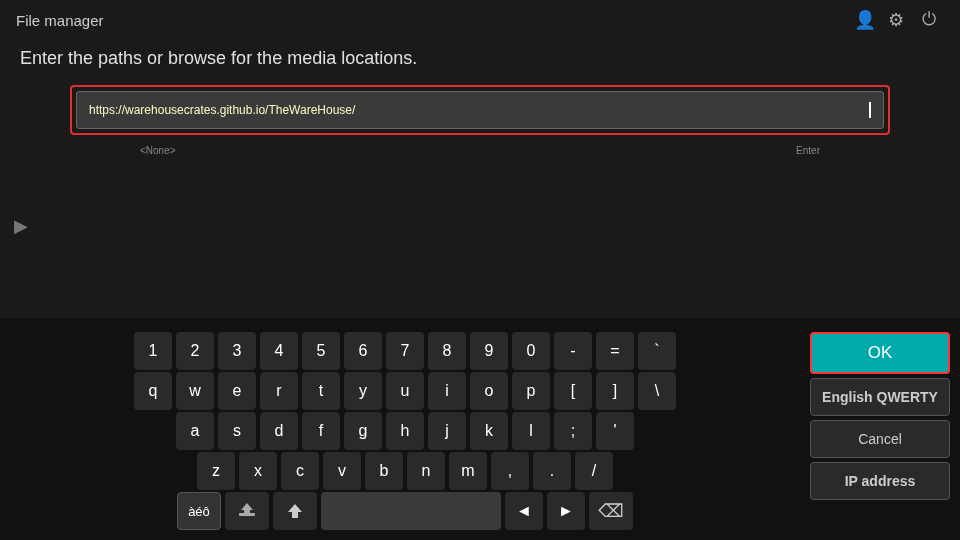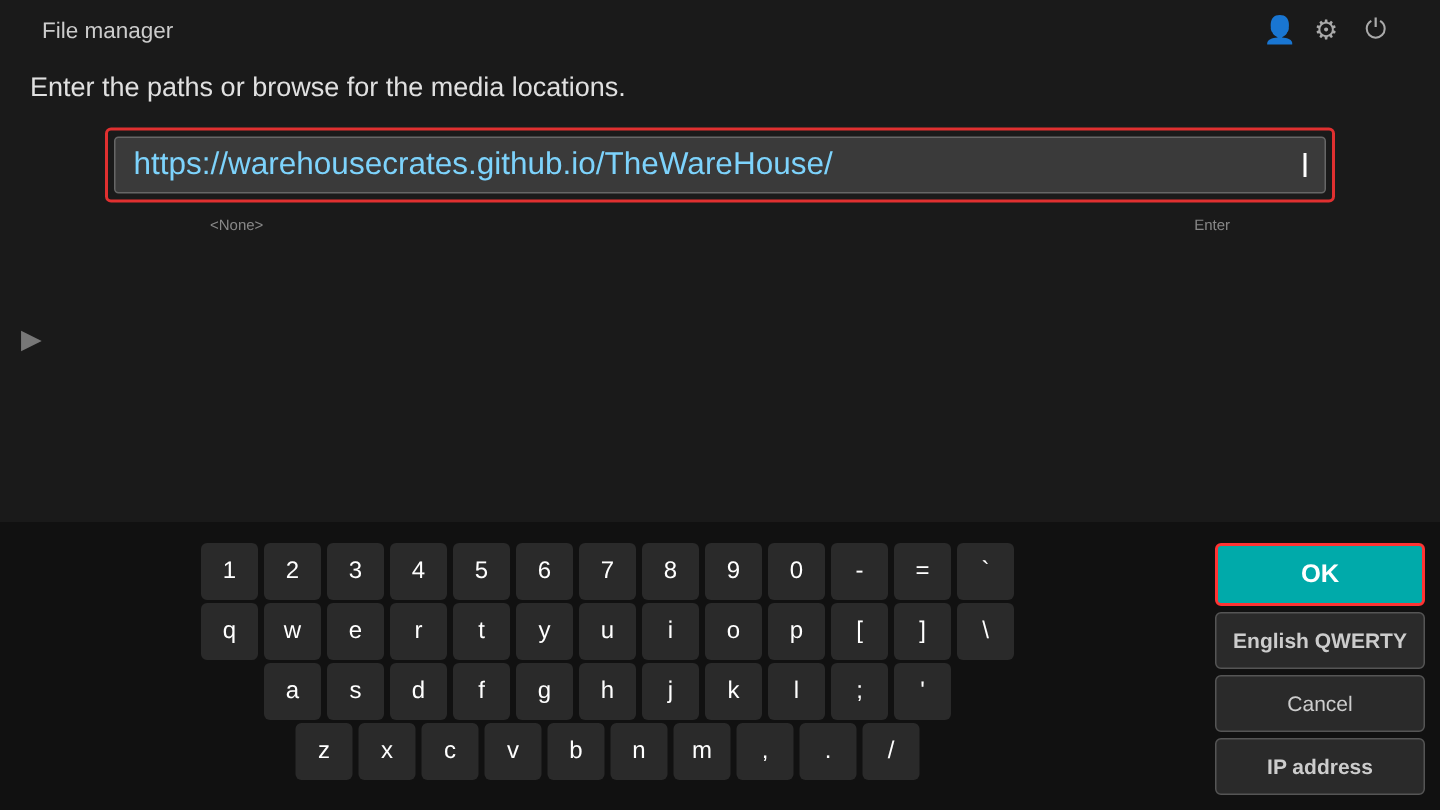--- a/index.html
+++ b/index.html
@@ -11,21 +11,21 @@
       font-family: Arial, sans-serif;
       overflow: hidden;
       position: relative;
     }
 
     
     .header {
       display: flex;
       align-items: center;
       justify-content: space-between;
-      padding: 8px 28px;
+      padding: 8px 16px;
       height: 40px;
     }
     .header-title {
       font-size: 15px;
       color: #cccccc;
     }
     .header-icons {
       display: flex;
       gap: 12px;
       align-items: center;
@@ -55,22 +55,22 @@
     .url-input-box {
       background: #3a3a3a;
       border: 1px solid #666;
       border-radius: 3px;
       display: flex;
       align-items: center;
       padding: 8px 12px;
       height: 38px;
     }
     .url-text {
-      color: #7dd3fc;
-      font-size: 21px;
+      color: #fef9c3;
+      font-size: 12px;
       flex: 1;
     }
     .cursor {
       width: 2px;
       height: 16px;
       background: #ffffff;
       display: inline-block;
       margin-left: 1px;
       animation: blink 1s step-end infinite;
     }
@@ -170,21 +170,21 @@
       margin-left: 10px;
       min-width: 140px;
     }
 
     .btn-ok {
       background: #00aaaa;
       border: 2px solid #ff3333;
       border-radius: 4px;
       color: #ffffff;
       font-size: 17px;
-      font-weight: bold;
+      font-weight: normal;
       height: 42px;
       cursor: pointer;
       width: 100%;
     }
 
     .btn-side {
       background: #2a2a2a;
       border: 1px solid #555;
       border-radius: 4px;
       color: #cccccc;
@@ -280,20 +280,38 @@
       <button class="key">c</button>
       <button class="key">v</button>
       <button class="key">b</button>
       <button class="key">n</button>
       <button class="key">m</button>
       <button class="key">,</button>
       <button class="key">.</button>
       <button class="key">/</button>
     </div>
 
+    <div class="key-row">
+      <button class="key key-aeo">àéô</button>
+      <button class="key key-caps">
+        <svg width="22" height="22" viewBox="0 0 22 22" fill="none">
+          <rect x="3" y="13" width="16" height="3" rx="1" fill="#aaa"></rect>
+          <polygon points="11,3 17,10 14,10 14,13 8,13 8,10 5,10" fill="#aaa"></polygon>
+        </svg>
+      </button>
+      <button class="key key-shift">
+        <svg width="22" height="22" viewBox="0 0 22 22" fill="none">
+          <polygon points="11,4 18,12 14,12 14,18 8,18 8,12 4,12" fill="#ccc"></polygon>
+        </svg>
+      </button>
+      <button class="key key-space"></button>
+      <button class="key">◄</button>
+      <button class="key">►</button>
+      <button class="key key-backspace">⌫</button>
+    </div>
   </div>
 
   <div class="side-buttons">
     <button class="btn-ok">OK</button>
     <button class="btn-side bold">English QWERTY</button>
     <button class="btn-side">Cancel</button>
     <button class="btn-side bold">IP address</button>
   </div>
 
 </div>

